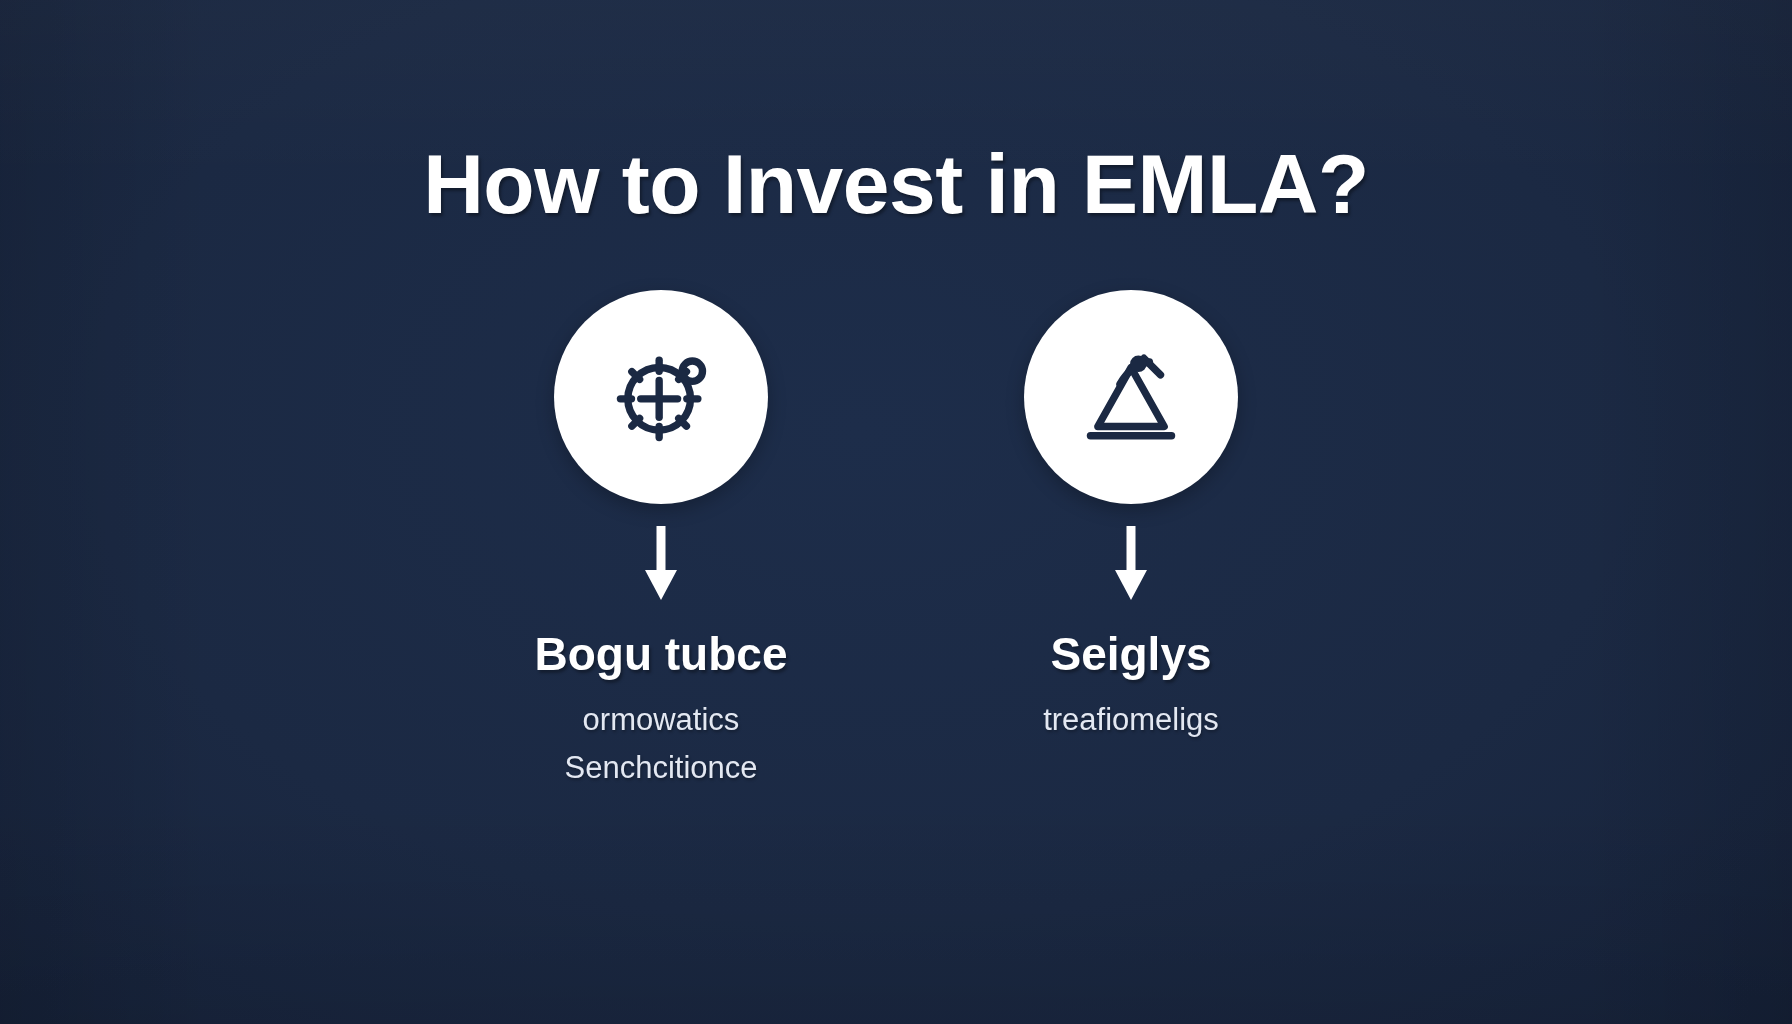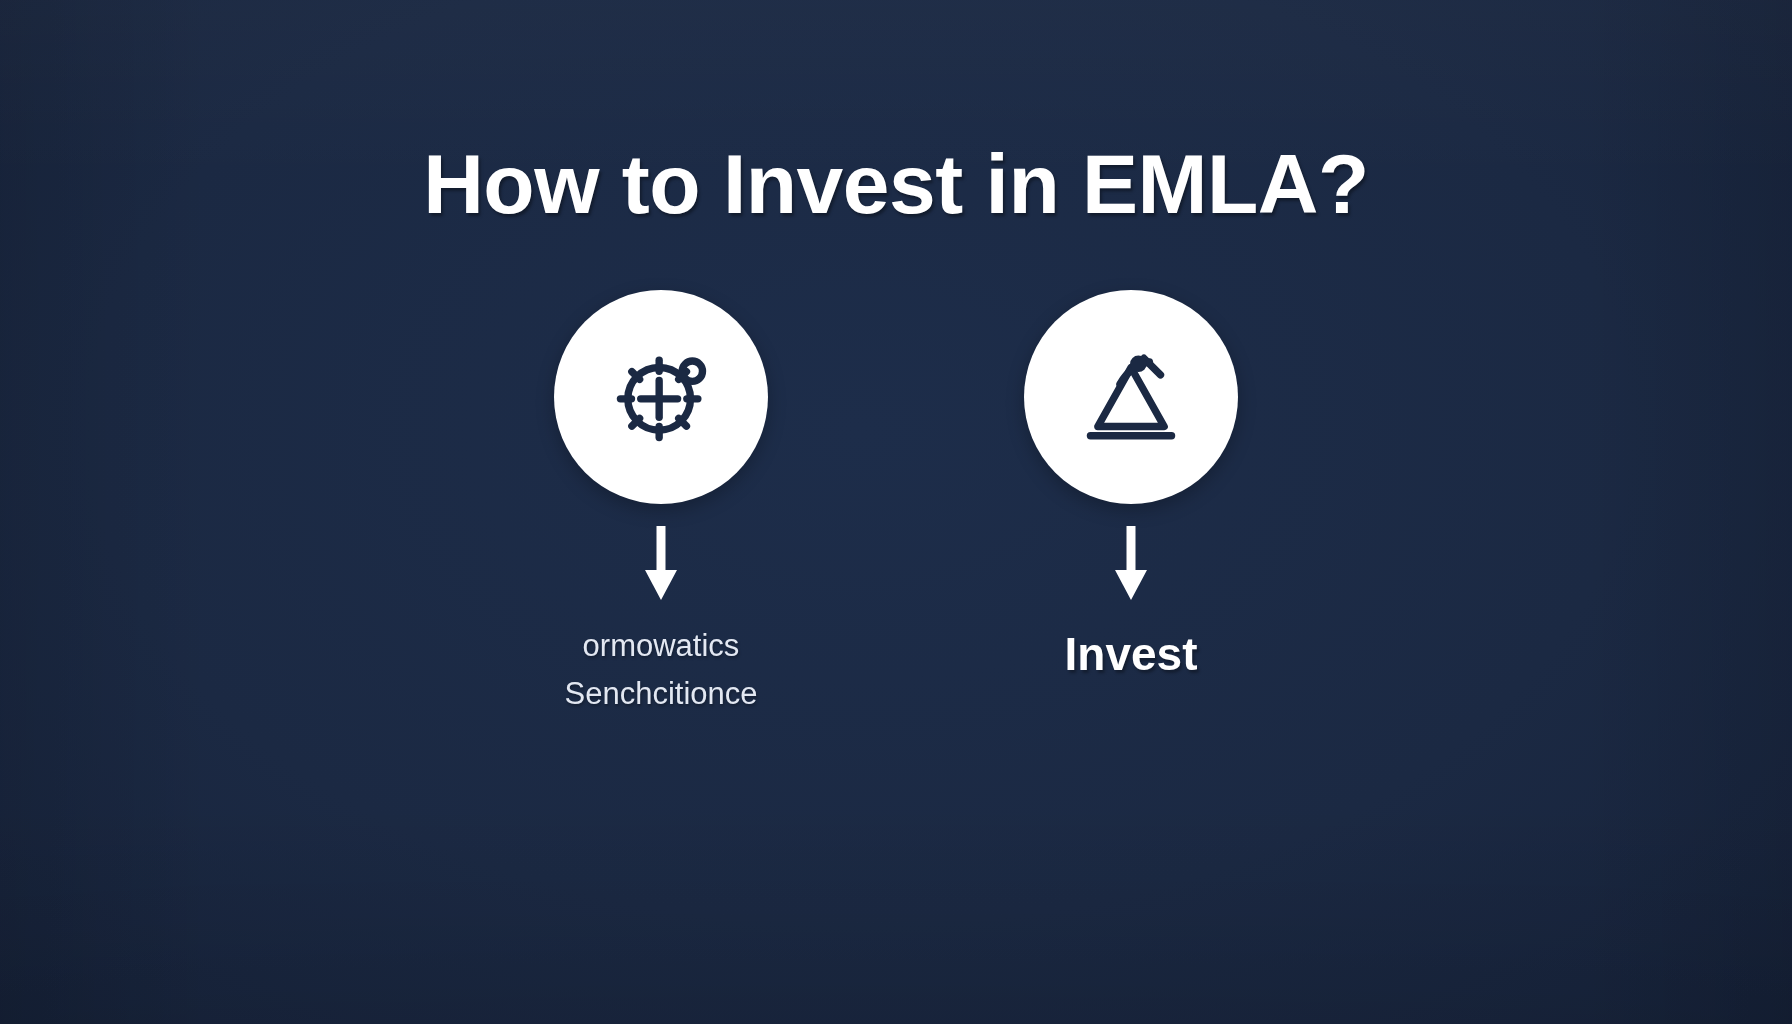--- a/index.html
+++ b/index.html
@@ -138,20 +138,21 @@
             <path d="M16.2 47.8 L20.4 43.6"></path>
             <path d="M41.6 22.4 L45.8 18.2"></path>
             <circle cx="49" cy="18" r="5.5"></circle>
           </g>
         </svg>
       </div>
       <svg class="arrow" viewBox="0 0 40 78">
         <path d="M20 0 L20 48" stroke="#ffffff" stroke-width="9" stroke-linecap="butt" fill="none"></path>
         <path d="M4 44 L36 44 L20 74 Z" fill="#ffffff"></path>
       </svg>
+      <div class="col-title">Bogu tubce</div>
       <div class="col-body">
         <span>ormowatics</span>
         <span>Senchcitionce</span>
       </div>
     </div>
 
     <div class="col">
       <div class="circle">
         <svg viewBox="0 0 64 64">
           <g fill="none" stroke="#1b2943" stroke-width="4" stroke-linecap="round" stroke-linejoin="round">
@@ -160,19 +161,20 @@
             <path d="M26 25 C30 18 36 14 42 13"></path>
             <path d="M39 11 L48 20"></path>
             <circle cx="36" cy="14" r="4.5" fill="#1b2943" stroke="none"></circle>
           </g>
         </svg>
       </div>
       <svg class="arrow" viewBox="0 0 40 78">
         <path d="M20 0 L20 48" stroke="#ffffff" stroke-width="9" stroke-linecap="butt" fill="none"></path>
         <path d="M4 44 L36 44 L20 74 Z" fill="#ffffff"></path>
       </svg>
-      <div class="col-title">Invest</div>
+      <div class="col-title">Seiglys</div>
       <div class="col-body">
+        <span>treafiomeligs</span>
       </div>
     </div>
 
   </div>
 </div>
 
 </body></html>

